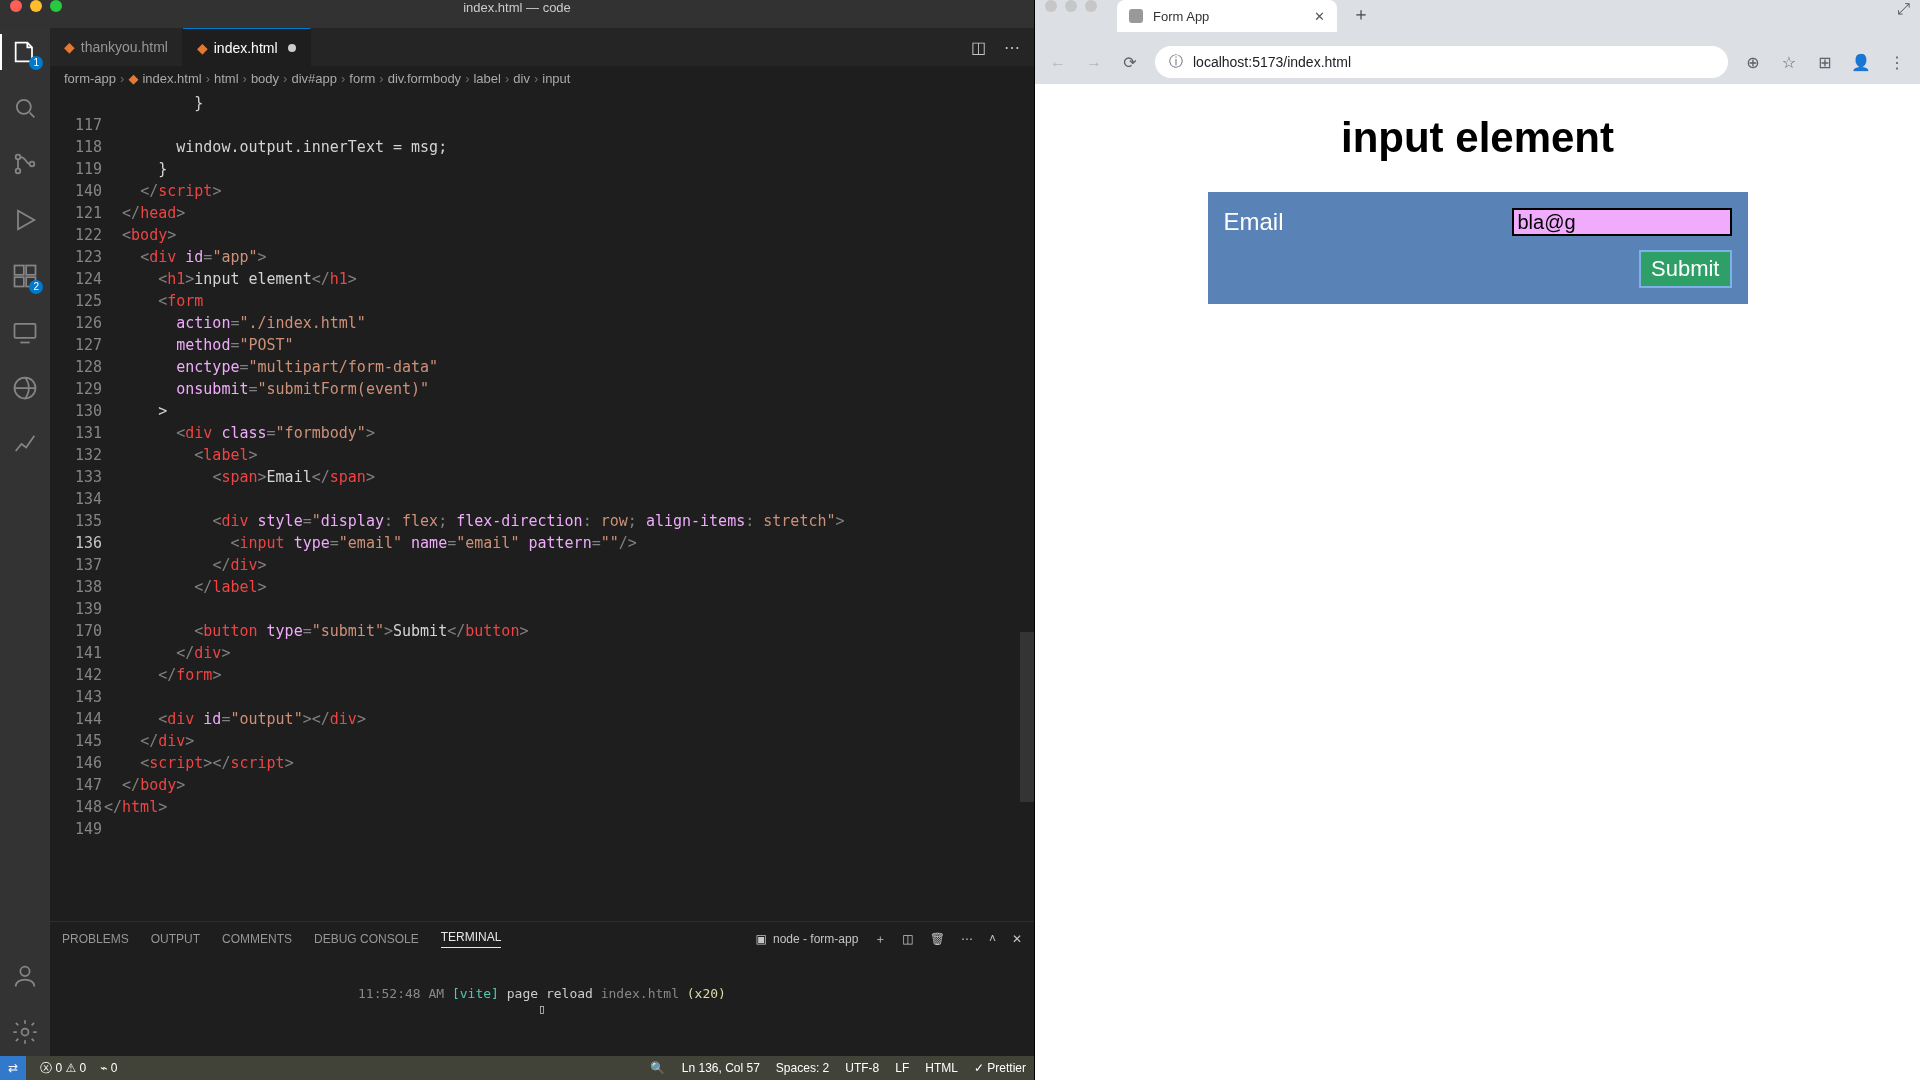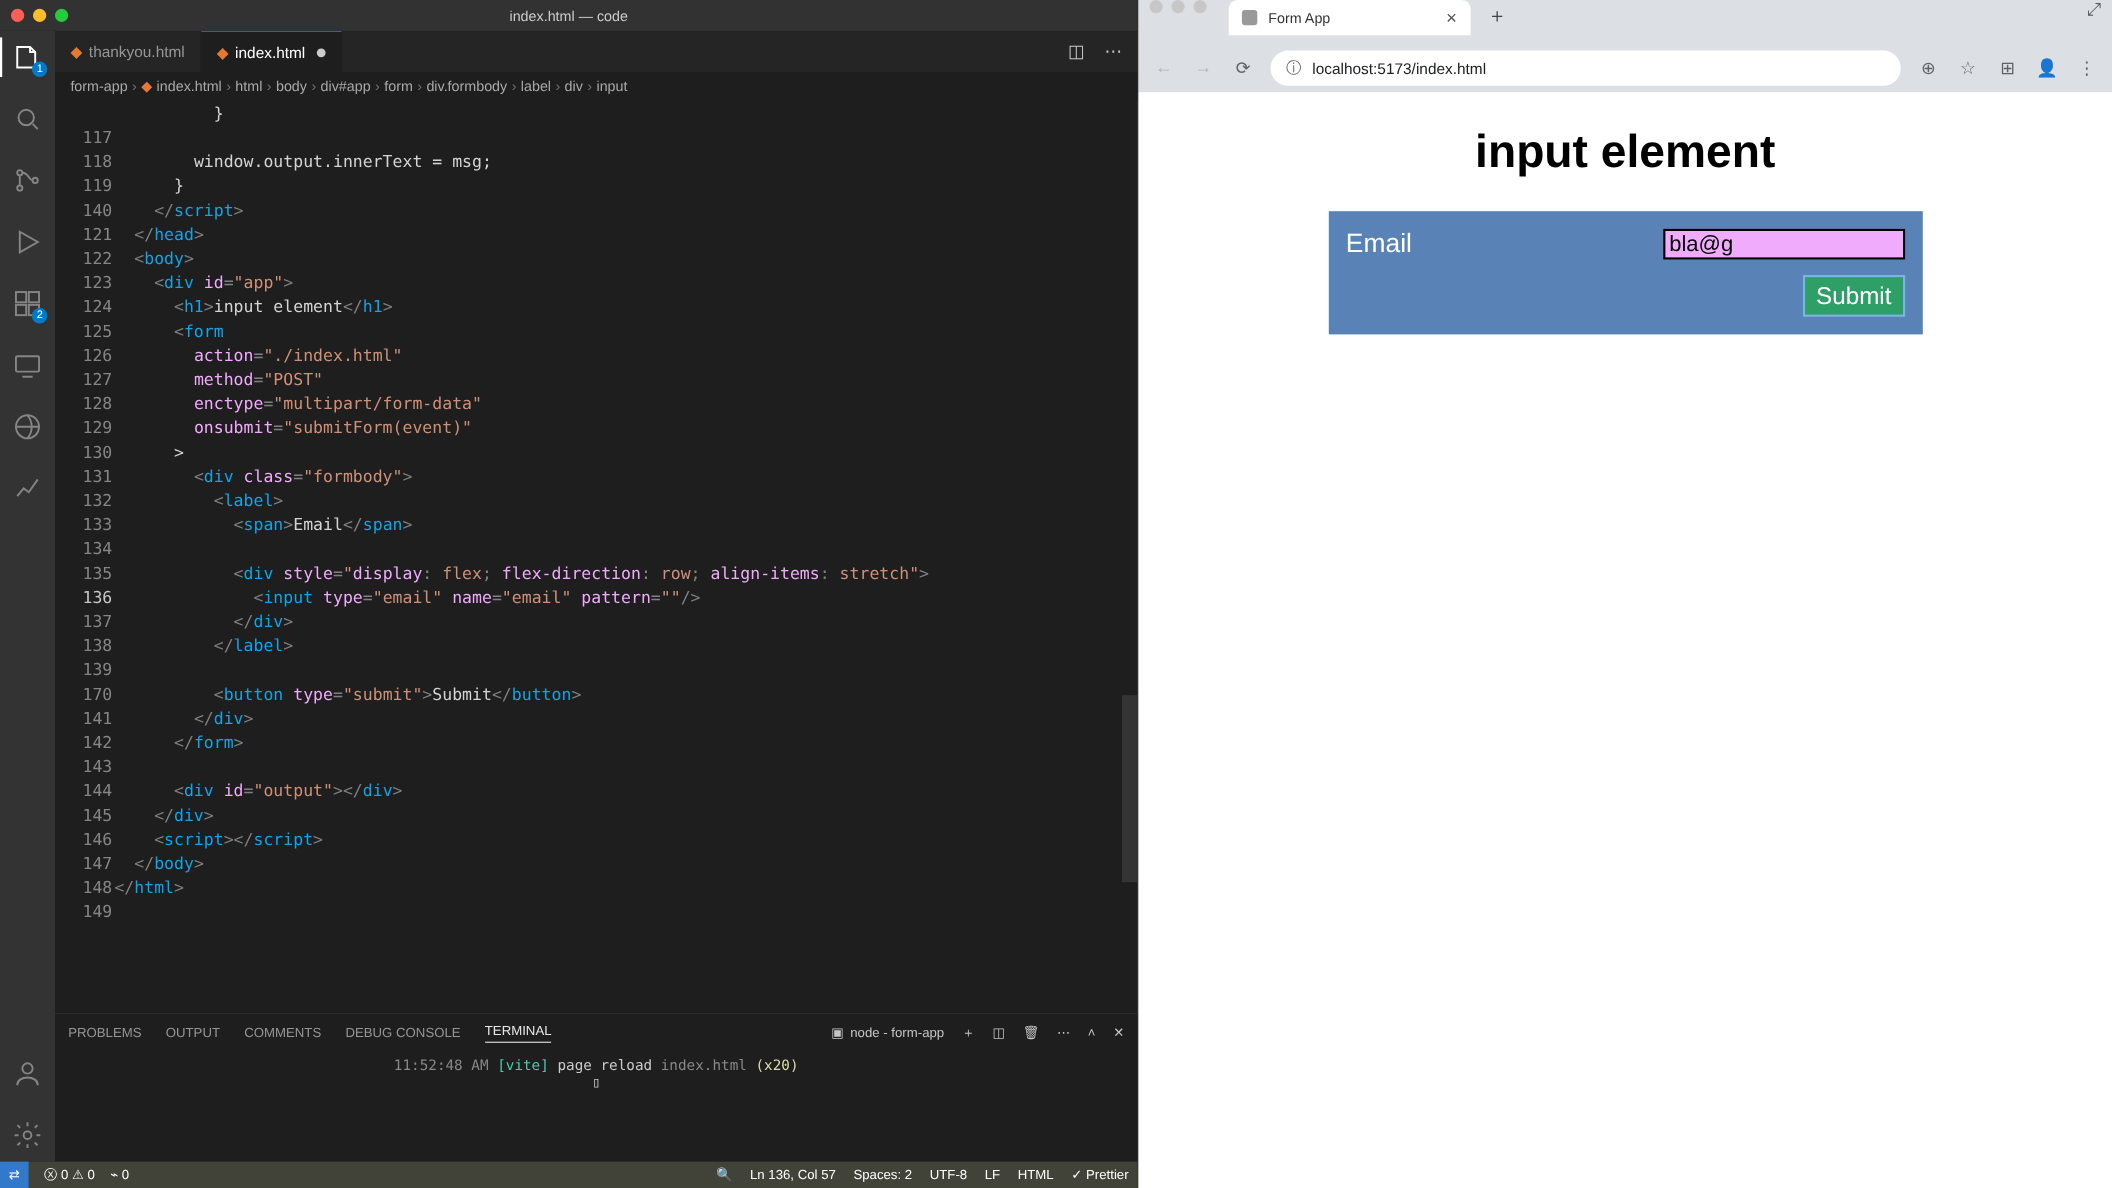--- a/index.html
+++ b/index.html
@@ -2,21 +2,21 @@
 <html><head>
 <meta charset="utf-8">
 <style>
   * { box-sizing: border-box; margin: 0; padding: 0; }
   html, body { width: 1920px; height: 1080px; overflow: hidden; font-family: -apple-system, BlinkMacSystemFont, "Segoe UI", sans-serif; }
   body { display: flex; background: #000; }
 
   
   .vscode { width: 1034px; height: 1080px; background: #1e1e1e; display: flex; flex-direction: column; position: relative; }
 
-  .titlebar { height: 28px; background: #323233; display: flex; align-items: center; padding: 0 10px; position: relative; }
+  .titlebar { height: 28px; background: #323233; display: flex; padding: 0 10px; position: relative; }
   .traffic { display: flex; gap: 8px; }
   .dot { width: 12px; height: 12px; border-radius: 50%; }
   .dot.red { background: #ff5f56; } .dot.yellow { background: #ffbd2e; } .dot.green { background: #27c93f; }
   .titlebar-title { position: absolute; left: 50%; transform: translateX(-50%); color: #cccccc; font-size: 13px; }
 
   .vscode-body { flex: 1; display: flex; min-height: 0; }
 
   .activitybar { width: 50px; background: #333333; display: flex; flex-direction: column; align-items: center; padding-top: 10px; gap: 28px; }
   .activitybar .aicon { width: 28px; height: 28px; color: #858585; position: relative; }
   .activitybar .aicon.active { color: #fff; }
@@ -35,31 +35,31 @@
   .breadcrumbs { height: 26px; display: flex; align-items: center; gap: 4px; padding: 0 14px; font-size: 13px; color: #a9a9a9; background: #1e1e1e; border-bottom: 1px solid #1e1e1e; }
   .breadcrumbs .sep { color: #6e6e6e; }
   .breadcrumbs .ficon { color: #e37933; }
 
   .editor { flex: 1; display: flex; font-family: Menlo, Consolas, monospace; font-size: 15px; line-height: 22px; overflow: hidden; position: relative; }
   .gutter { width: 54px; text-align: right; color: #858585; padding-right: 18px; user-select: none; }
   .gutter .ln { height: 22px; margin-left: 25px; }
   .gutter .ln.cur { color: #c6c6c6; }
   .code { flex: 1; color: #d4d4d4; white-space: pre; }
   .code .row { height: 22px; }
-  .tk-tag { color: #0ea5e9; } .tk-attr { color: #f0abfc; } .tk-str { color: #ce9178; } .tk-txt { color: #d4d4d4; } .tk-val { color: #ce9178; }
+  .tk-tag { color: #ef4444; } .tk-attr { color: #f0abfc; } .tk-str { color: #ce9178; } .tk-txt { color: #d4d4d4; } .tk-val { color: #ce9178; }
   .tk-pun { color: #808080; }
 
   .minimap-scroll { position: absolute; right: 0; top: 540px; width: 14px; height: 170px; background: rgba(121,121,121,0.25); }
 
   .panel { height: 135px; border-top: 1px solid #2d2d2d; background: #1e1e1e; display: flex; flex-direction: column; text-align: center; }
   .panel-tabs { height: 34px; display: flex; align-items: center; padding: 0 12px; gap: 22px; font-size: 12px; color: #969696; }
   .panel-tabs .ptab.active { color: #e7e7e7; border-bottom: 1px solid #e7e7e7; padding-bottom: 3px; }
   .panel-tabs .ptools { margin-left: auto; display: flex; gap: 16px; color: #c5c5c5; align-items: center; }
   .panel-tabs .termsel { display: flex; align-items: center; gap: 6px; font-size: 12px; }
-  .terminal { flex: 1; padding: 6px 12px; font-family: Menlo, monospace; font-size: 13px; color: #cccccc; }
+  .terminal { flex: 1; padding: 6px 12px; font-family: Menlo, monospace; font-size: 13px; color: #cccccc; margin-top: 24px; }
   .term-time { color: #888; } .term-vite { color: #4ec9b0; } .term-dim { color: #888; } .term-y { color: #dcdcaa; }
 
   .statusbar { height: 24px; background: #414339; display: flex; align-items: center; padding: 0 8px; font-size: 12px; color: #fff; gap: 14px; }
   .statusbar .remote { background: #3279cb; padding: 2px 8px; margin-left: -8px; height: 24px; display: flex; align-items: center; }
   .statusbar .right { margin-left: auto; display: flex; gap: 16px; align-items: center; }
 
   
   .browser { flex: 1; height: 1080px; background: #fff; display: flex; flex-direction: column; border-left: 1px solid #000; }
   .chrome { background: #dcdfe4; }
   .browser-tabs { height: 40px; display: flex; align-items: flex-start; padding: 0 10px; gap: 10px; }

